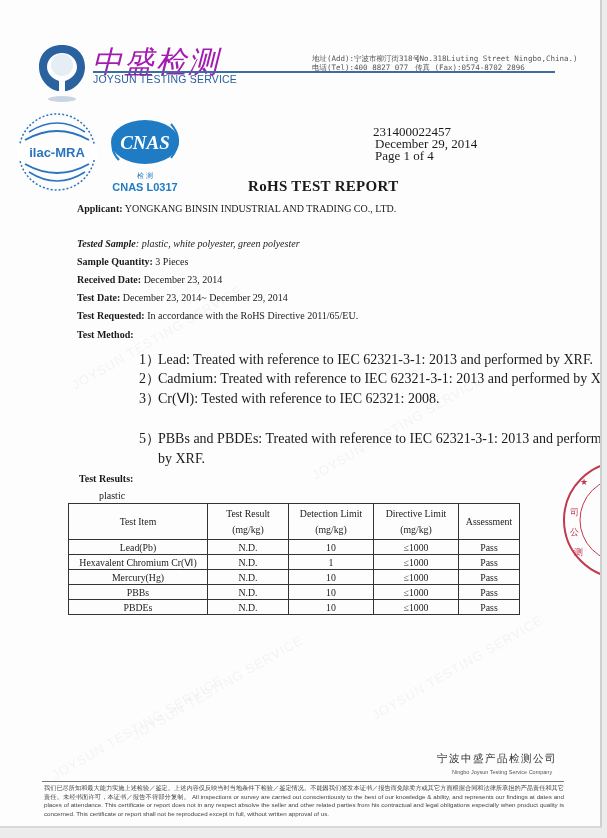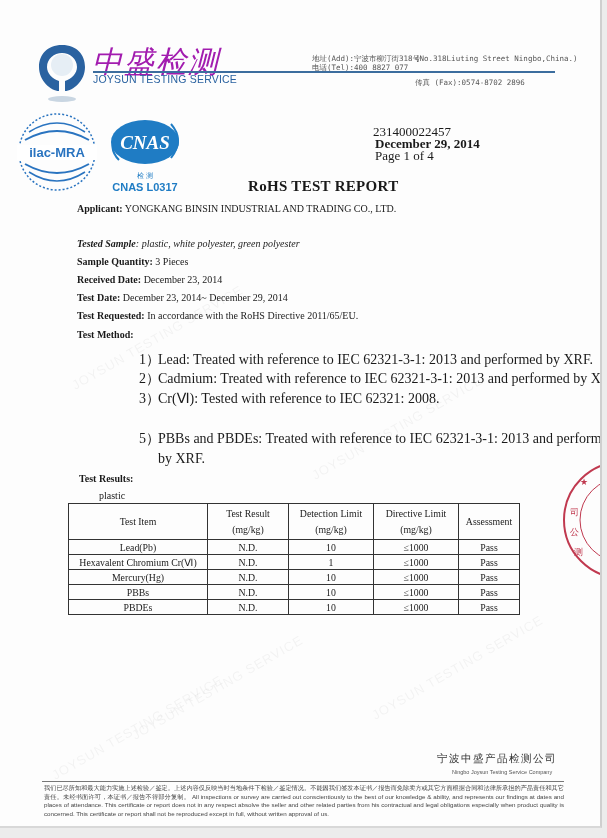--- a/index.html
+++ b/index.html
@@ -79,42 +79,42 @@
     <path d="M25 4 C10 4 2 14 2 26 C2 40 14 50 22 50 L22 40 C15 38 10 32 10 26 C10 18 17 12 25 12 C33 12 40 18 40 26 C40 32 35 38 28 40 L28 50 C36 50 48 40 48 26 C48 14 40 4 25 4 Z" fill="#2a62a0"></path>
     <circle cx="25" cy="24" r="11" fill="#e6eef5"></circle>
     <ellipse cx="25" cy="58" rx="14" ry="3" fill="#c9d6e2"></ellipse>
   </svg>
   <div class="abs brand-cn">中盛检测</div>
   <div class="abs header-rule"></div>
   <div class="abs brand-en">JOYSUN TESTING SERVICE</div>
   <div class="abs addr" style="left:312px;top:54px;">地址(Add):宁波市柳汀街318号</div>
   <div class="abs addr" style="left:415px;top:54px;">(No.318Liuting Street Ningbo,China.)</div>
   <div class="abs addr" style="left:312px;top:63px;">电话(Tel):400 8827 077</div>
-  <div class="abs addr" style="left:415px;top:78px;">传真 (Fax):0574-8702 2896</div>
+  <div class="abs addr" style="left:415px;top:63px;">传真 (Fax):0574-8702 2896</div>
 
   <svg class="abs ilac" viewBox="0 0 84 80">
     <circle cx="42" cy="40" r="38" fill="none" stroke="#2a74c0" stroke-width="1.5" stroke-dasharray="2 2"></circle>
     <path d="M10 28 Q42 10 74 28" fill="none" stroke="#2a74c0" stroke-width="2"></path>
     <path d="M14 20 Q42 2 70 20" fill="none" stroke="#2a74c0" stroke-width="1.5"></path>
     <path d="M10 52 Q42 70 74 52" fill="none" stroke="#2a74c0" stroke-width="2"></path>
     <path d="M14 60 Q42 78 70 60" fill="none" stroke="#2a74c0" stroke-width="1.5"></path>
     <rect x="2" y="33" width="80" height="15" fill="#fff"></rect>
     <text x="42" y="45" text-anchor="middle" font-family="Liberation Sans, sans-serif" font-weight="bold" font-size="13" fill="#2a74c0">ilac-MRA</text>
   </svg>
   <svg class="abs cnas" viewBox="0 0 80 84">
     <ellipse cx="40" cy="30" rx="34" ry="22" fill="#1f7cc4"></ellipse>
     <path d="M66 12 Q80 28 66 46" fill="none" stroke="#1f7cc4" stroke-width="2"></path>
     <path d="M14 48 Q2 36 12 20" fill="none" stroke="#1f7cc4" stroke-width="2"></path>
     <text x="40" y="37" text-anchor="middle" font-family="Liberation Serif, serif" font-style="italic" font-weight="bold" font-size="19" fill="#fff">CNAS</text>
     <text x="40" y="66" text-anchor="middle" font-family="DejaVu Sans, sans-serif" font-size="7" fill="#1f7cc4">检 测</text>
     <text x="40" y="79" text-anchor="middle" font-family="Liberation Sans, sans-serif" font-weight="bold" font-size="11" fill="#1f7cc4">CNAS L0317</text>
   </svg>
 
   <div class="abs meta" style="top:124px;">231400022457</div>
-  <div class="abs meta" style="top:136px;left:375px;font-weight:bold;">December 29, 2014</div>
+  <div class="abs meta" style="top:136px;left:375px;">December 29, 2014</div>
   <div class="abs meta" style="top:148px;left:375px;">Page 1 of 4</div>
   <div class="abs title">RoHS TEST REPORT</div>
 
   <div class="abs field" style="top:203px;"><b>Applicant:</b><span> YONGKANG BINSIN INDUSTRIAL AND TRADING CO., LTD.</span></div>
   <div class="abs field" style="top:238px;font-style:italic;"><b>Tested Sample</b><span>:  plastic, white polyester, green polyester</span></div>
   <div class="abs field" style="top:256px;"><b>Sample Quantity:</b><span> 3 Pieces</span></div>
   <div class="abs field" style="top:274px;"><b>Received Date:</b><span> December 23, 2014</span></div>
   <div class="abs field" style="top:292px;"><b>Test Date:</b><span> December 23, 2014~ December 29, 2014</span></div>
   <div class="abs field" style="top:310px;"><b>Test Requested:</b><span> In accordance with the RoHS Directive 2011/65/EU.</span></div>
   <div class="abs field" style="top:329px;"><b>Test Method:</b></div>

